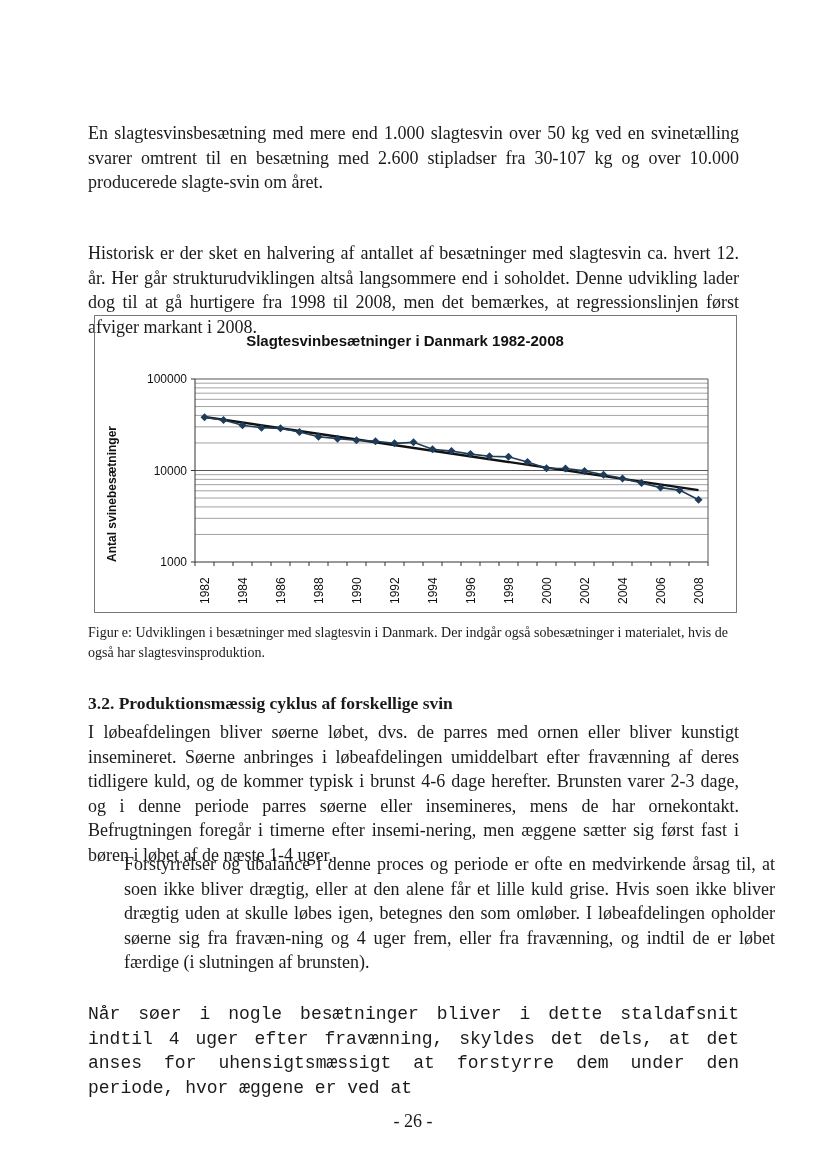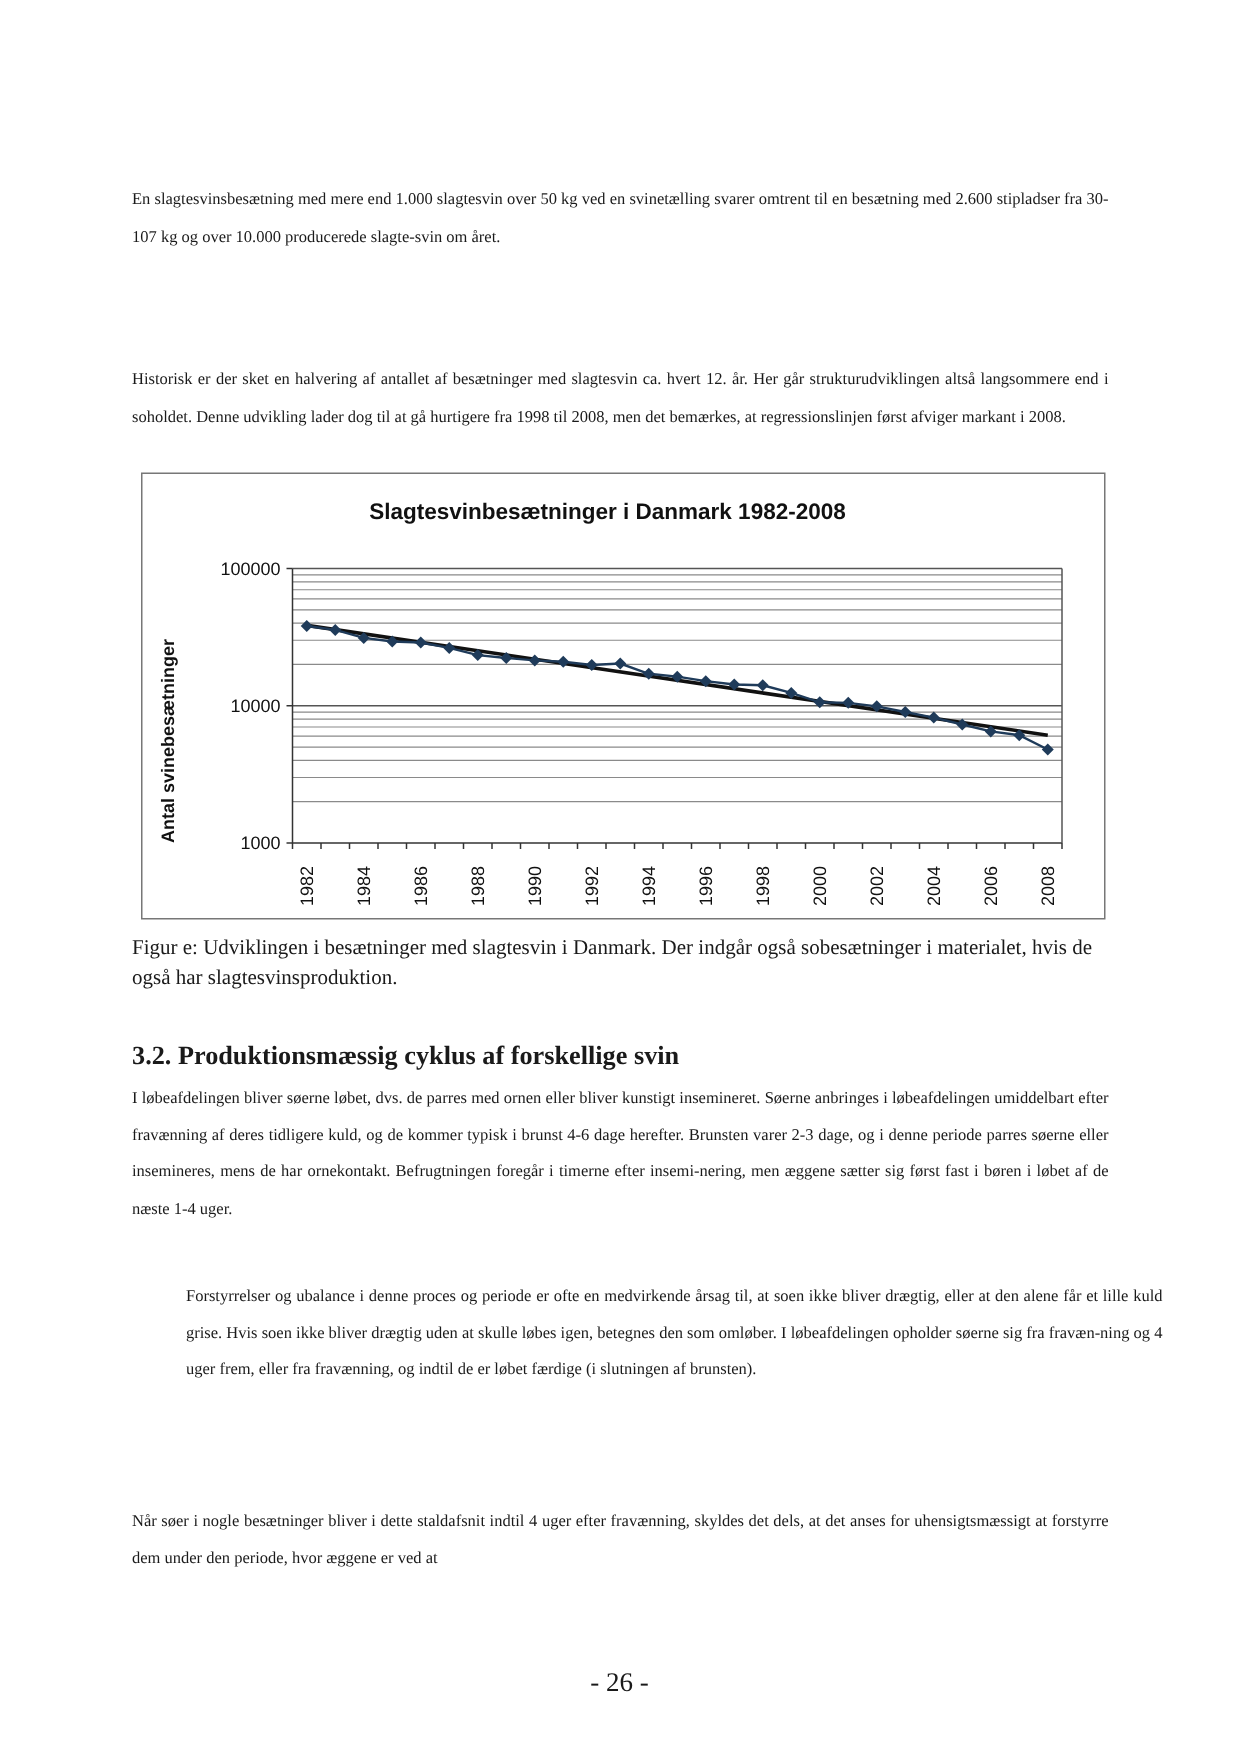--- a/index.html
+++ b/index.html
@@ -1,29 +1,29 @@
 <!DOCTYPE html>
 <html><head>
 <meta charset="utf-8">
 <style>
   html, body { margin: 0; padding: 0; background: #ffffff; }
   body { width: 826px; height: 1169px; position: relative; overflow: hidden; color: #1a1a1a; }
   .serif { font-family: "Liberation Serif", "DejaVu Serif", serif; }
   .sans { font-family: "Liberation Sans", "DejaVu Sans", sans-serif; }
-  .para { position: absolute; left: 88px; width: 651px; font-size: 11px; line-height: 24.5px; text-align: justify; }
+  .para { position: absolute; left: 88px; width: 651px; font-size: 18px; line-height: 24.5px; text-align: justify; }
   .para p { margin: 0; }
   #p1 { top: 121px; }
   #p2 { top: 206px; margin-top: 35px; }
   #chart-frame { position: absolute; left: 94px; top: 315px; width: 643px; height: 298px; border: 1px solid #777; box-sizing: border-box; }
   #chart-svg { position: absolute; left: 0; top: 0; }
   #caption { position: absolute; left: 88px; top: 623px; width: 651px; font-size: 14px; line-height: 20px; }
   #heading { position: absolute; left: 88px; top: 693px; font-size: 17.5px; font-weight: bold; }
   #p3 { top: 720px; }
   #p4 { top: 852px; margin-left: 36px; }
-  #p5 { top: 1002px; }
+  #p5 { top: 1002px; font-family: Liberation Mono, monospace; }
   #page-number { position: absolute; left: 0; width: 826px; top: 1111px; text-align: center; font-size: 18px; }
 </style>
 </head>
 <body>
 
 <div id="p1" class="para serif">
     <p>En slagtesvinsbesætning med mere end 1.000 slagtesvin over 50 kg ved en svinetælling svarer omtrent til en besætning med 2.600 stipladser fra 30-107 kg og over 10.000 producerede slagte-svin om året.</p>
   </div>
 <div id="p2" class="para serif">
     <p>Historisk er der sket en halvering af antallet af besætninger med slagtesvin ca. hvert 12. år. Her går strukturudviklingen altså langsommere end i soholdet. Denne udvikling lader dog til at gå hurtigere fra 1998 til 2008, men det bemærkes, at regressionslinjen først afviger markant i 2008.</p>

